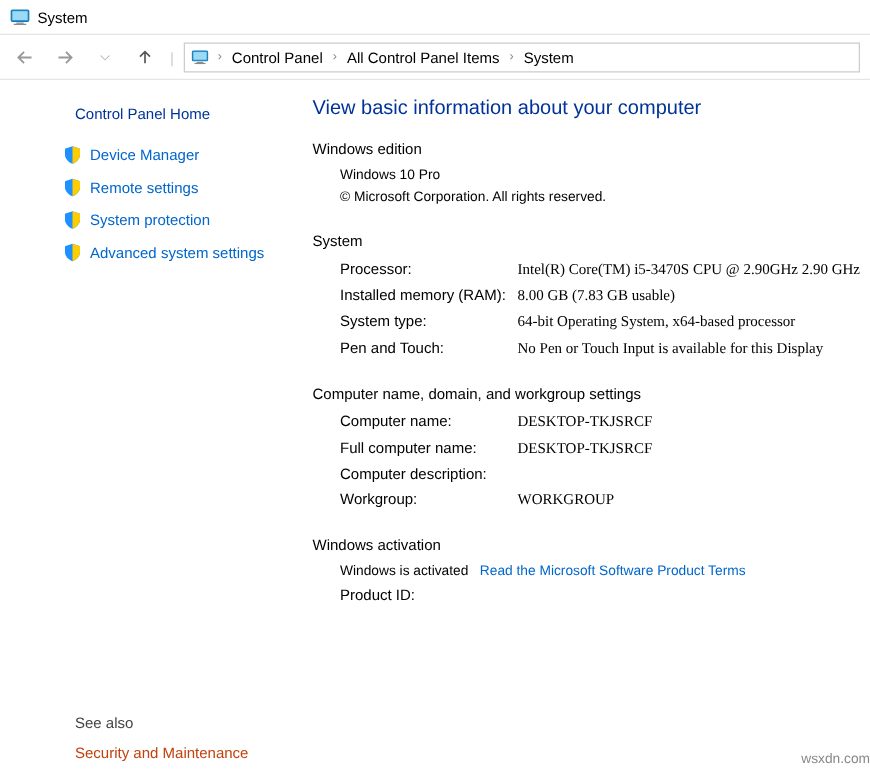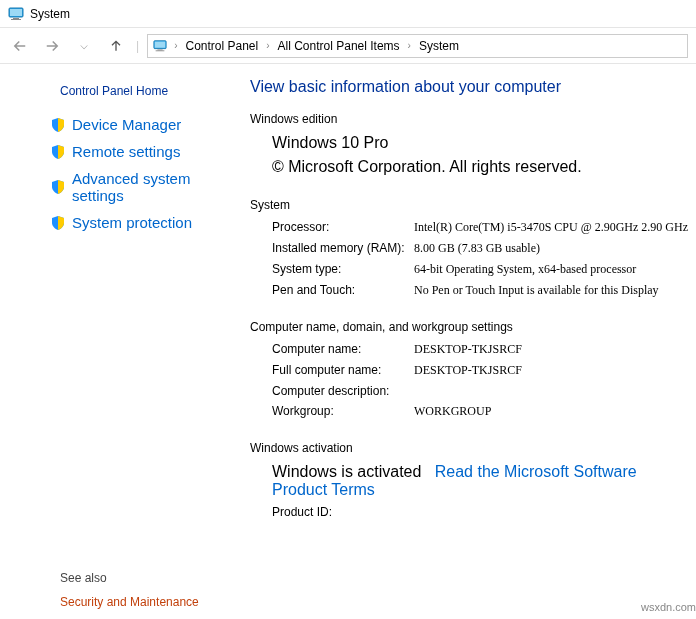--- a/index.html
+++ b/index.html
@@ -17,30 +17,30 @@
     .addr-icon { width: 16px; height: 16px; display: flex; align-items: center; justify-content: center; }
     .addr-chev { color: #888; padding: 0 2px; font-size: 10px; cursor: pointer; }
     .addr-item { cursor: pointer; padding: 2px 2px; }
     
     .content { display: flex; height: calc(619px - 28px - 36px); }
     
     .sidebar { width: 210px; padding: 12px 14px 10px 14px; display: flex; flex-direction: column; margin-left: 36px; }
     .sidebar-home { color: #003399; font-size: 12px; margin: 8px 0 18px 10px; cursor: pointer; }
     .side-item { display: flex; align-items: center; gap: 6px; margin-bottom: 10px; cursor: pointer; color: #0066cc; }
     .side-item .shield { width: 16px; height: 16px; flex-shrink: 0; }
-    .side-item span { font-size: 15px; }
+    .side-item span { font-size: 12px; }
     .sidebar-spacer { flex: 1; }
     .seealso-head { font-size: 12px; color: #444; margin-bottom: 10px; margin-left: 10px; }
     .seealso-link { font-size: 12px; color: #c2410c; cursor: pointer; margin-left: 10px; }
     
     .main { flex: 1; padding: 14px 0 0 4px; overflow: hidden; }
     .main-title { color: #003399; font-size: 16px; font-weight: 400; margin-bottom: 16px; }
     .section-head { font-size: 12px; color: #000; margin-bottom: 8px; }
     .section-body { padding-left: 22px; margin-bottom: 22px; }
-    .line { font-size: 16px; margin-bottom: 6px; }
+    .line { font-size: 11px; margin-bottom: 6px; }
     .row { display: flex; margin-bottom: 6px; font-size: 12px; }
     .row-label { width: 142px; flex-shrink: 0; }
     .row-value { flex: 1; font-family: Liberation Serif, serif; }
     .link { color: #0066cc; cursor: pointer; }
     
     .watermark { position: fixed; bottom: 6px; right: 0; font-size: 11px; color: #888; }
     
     .shield-svg { width: 16px; height: 16px; }
   </style>
 </head>
@@ -116,30 +116,30 @@
       </span>
       <span>Remote settings</span>
     </div>
     <div class="side-item">
       <span class="shield">
         <svg class="shield-svg" viewBox="0 0 16 16">
             <path d="M8 1 L14 3 V8 C14 11 11 14 8 15 C5 14 2 11 2 8 V3 Z" fill="#1e90ff"></path>
             <path d="M8 1 L14 3 V8 C14 11 11 14 8 15 V1 Z" fill="#ffcc00"></path>
           </svg>
       </span>
+      <span>System protection</span>
+    </div>
+    <div class="side-item">
+      <span class="shield">
+        <svg class="shield-svg" viewBox="0 0 16 16">
+            <path d="M8 1 L14 3 V8 C14 11 11 14 8 15 C5 14 2 11 2 8 V3 Z" fill="#1e90ff"></path>
+            <path d="M8 1 L14 3 V8 C14 11 11 14 8 15 V1 Z" fill="#ffcc00"></path>
+          </svg>
+      </span>
       <span>Advanced system settings</span>
-    </div>
-    <div class="side-item">
-      <span class="shield">
-        <svg class="shield-svg" viewBox="0 0 16 16">
-            <path d="M8 1 L14 3 V8 C14 11 11 14 8 15 C5 14 2 11 2 8 V3 Z" fill="#1e90ff"></path>
-            <path d="M8 1 L14 3 V8 C14 11 11 14 8 15 V1 Z" fill="#ffcc00"></path>
-          </svg>
-      </span>
-      <span>System protection</span>
     </div>
 
     <div class="sidebar-spacer"></div>
     <div class="seealso-head">See also</div>
     <div class="seealso-link">Security and Maintenance</div>
   </div>
 
   <div class="main">
     <div class="main-title">View basic information about your computer</div>
 

